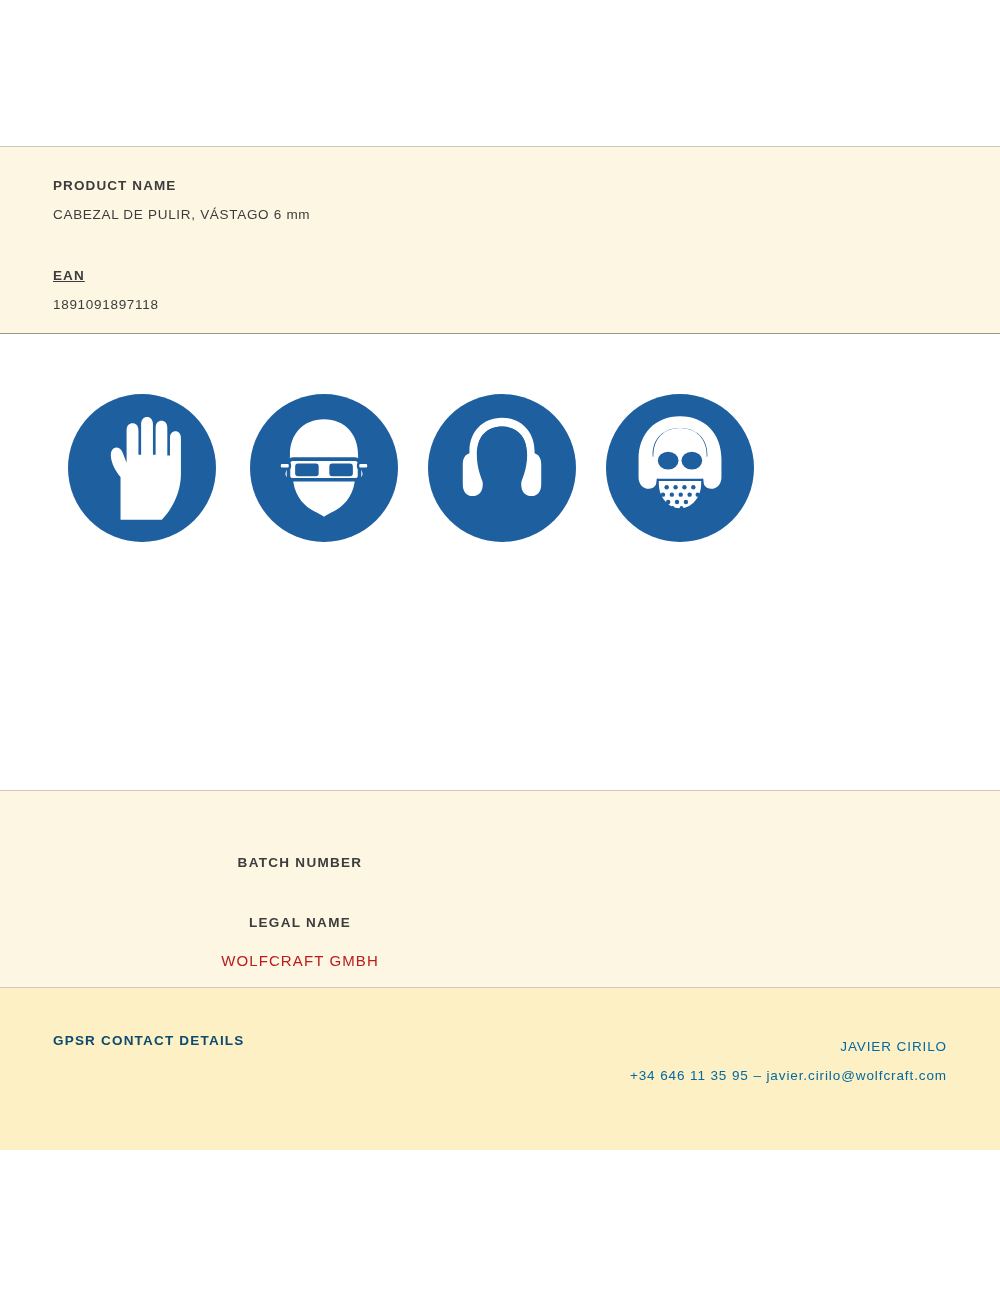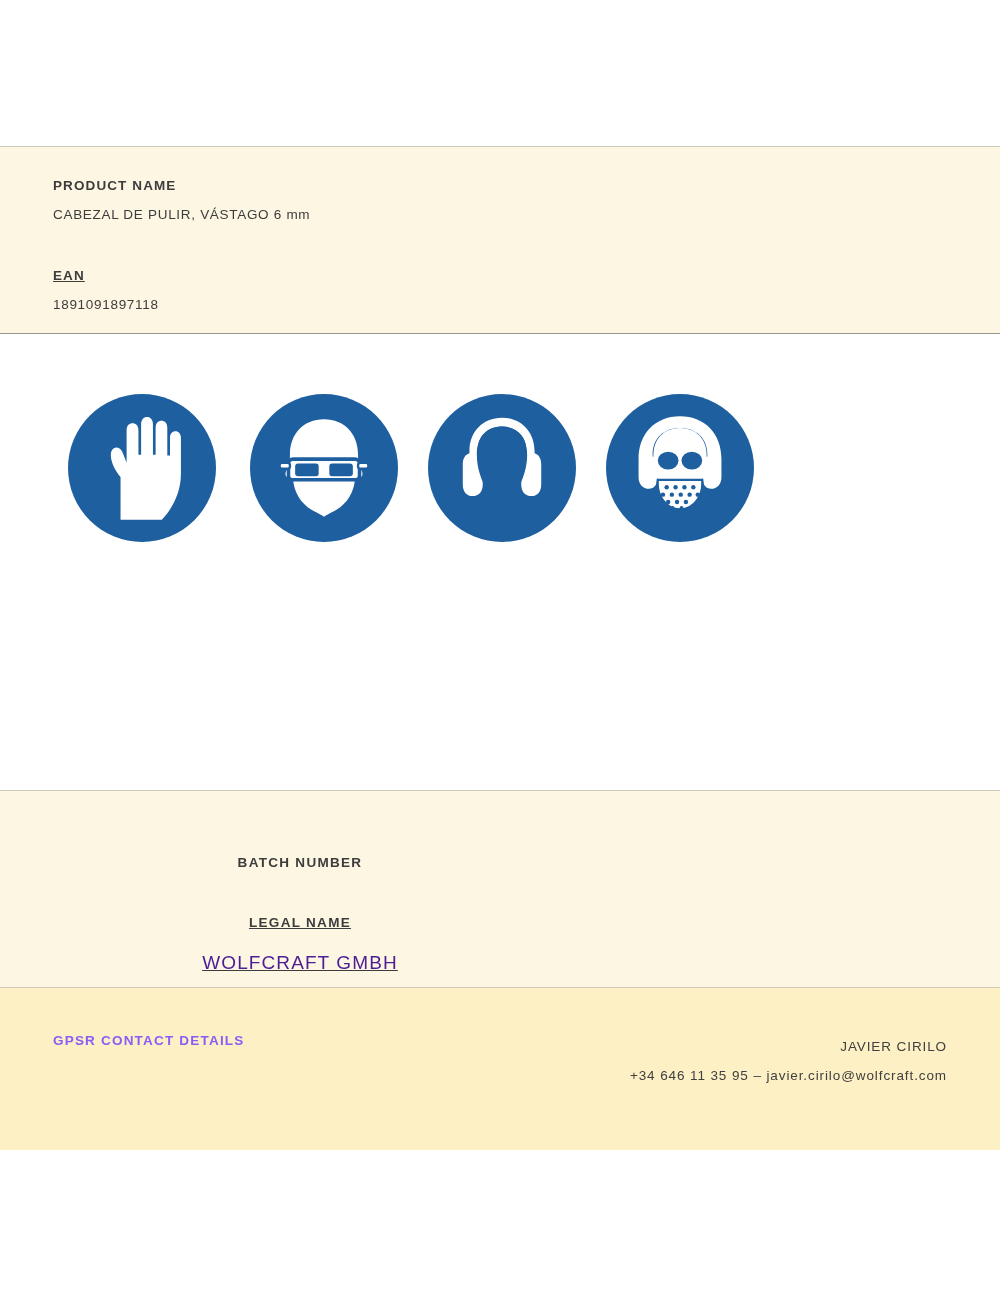--- a/index.html
+++ b/index.html
@@ -104,60 +104,60 @@
     text-align: center;
     width: 300px;
   }
   .info-cell .ic-label {
     font-size: 13.5px;
     font-weight: bold;
     letter-spacing: 1.3px;
     color: #3c3c3c;
   }
   .info-cell .ic-value {
-    font-size: 19px;
+    font-size: 15px;
     letter-spacing: 1.1px;
-    color: #4c1d95;
+    color: #b91c1c;
     margin-top: 22px;
     min-height: 16px;
   }
   .cell-batch { left: 150px; top: 34px; margin-top: 30px; }
   .cell-exp   { left: 550px; top: 34px; }
-  .cell-legal { left: 150px; top: 124px; text-decoration: underline; }
+  .cell-legal { left: 150px; top: 124px; }
   .cell-origin{ left: 550px; top: 124px; }
 
   
   .gpsr-band {
     position: absolute;
     left: 0;
     top: 988px;
     width: 1000px;
     height: 162px;
     background: #fdf0c4;
     box-sizing: border-box;
   }
   .gpsr-label {
     position: absolute;
     left: 53px;
     top: 45px;
     font-size: 13.5px;
     font-weight: bold;
     letter-spacing: 1.2px;
-    color: #8b5cf6;
+    color: #0c4a6e;
   }
   .gpsr-lines {
     position: absolute;
     right: 53px;
     top: 44px;
     text-align: right;
   }
   .gpsr-lines div {
     font-size: 13.5px;
     letter-spacing: 0.9px;
-    color: #404040;
+    color: #0369a1;
     line-height: 29px;
   }
 </style>
 </head>
 <body>
 
 <div class="page">
 
   <div class="product-band">
     <div class="field-label product-name-label">PRODUCT NAME</div>

